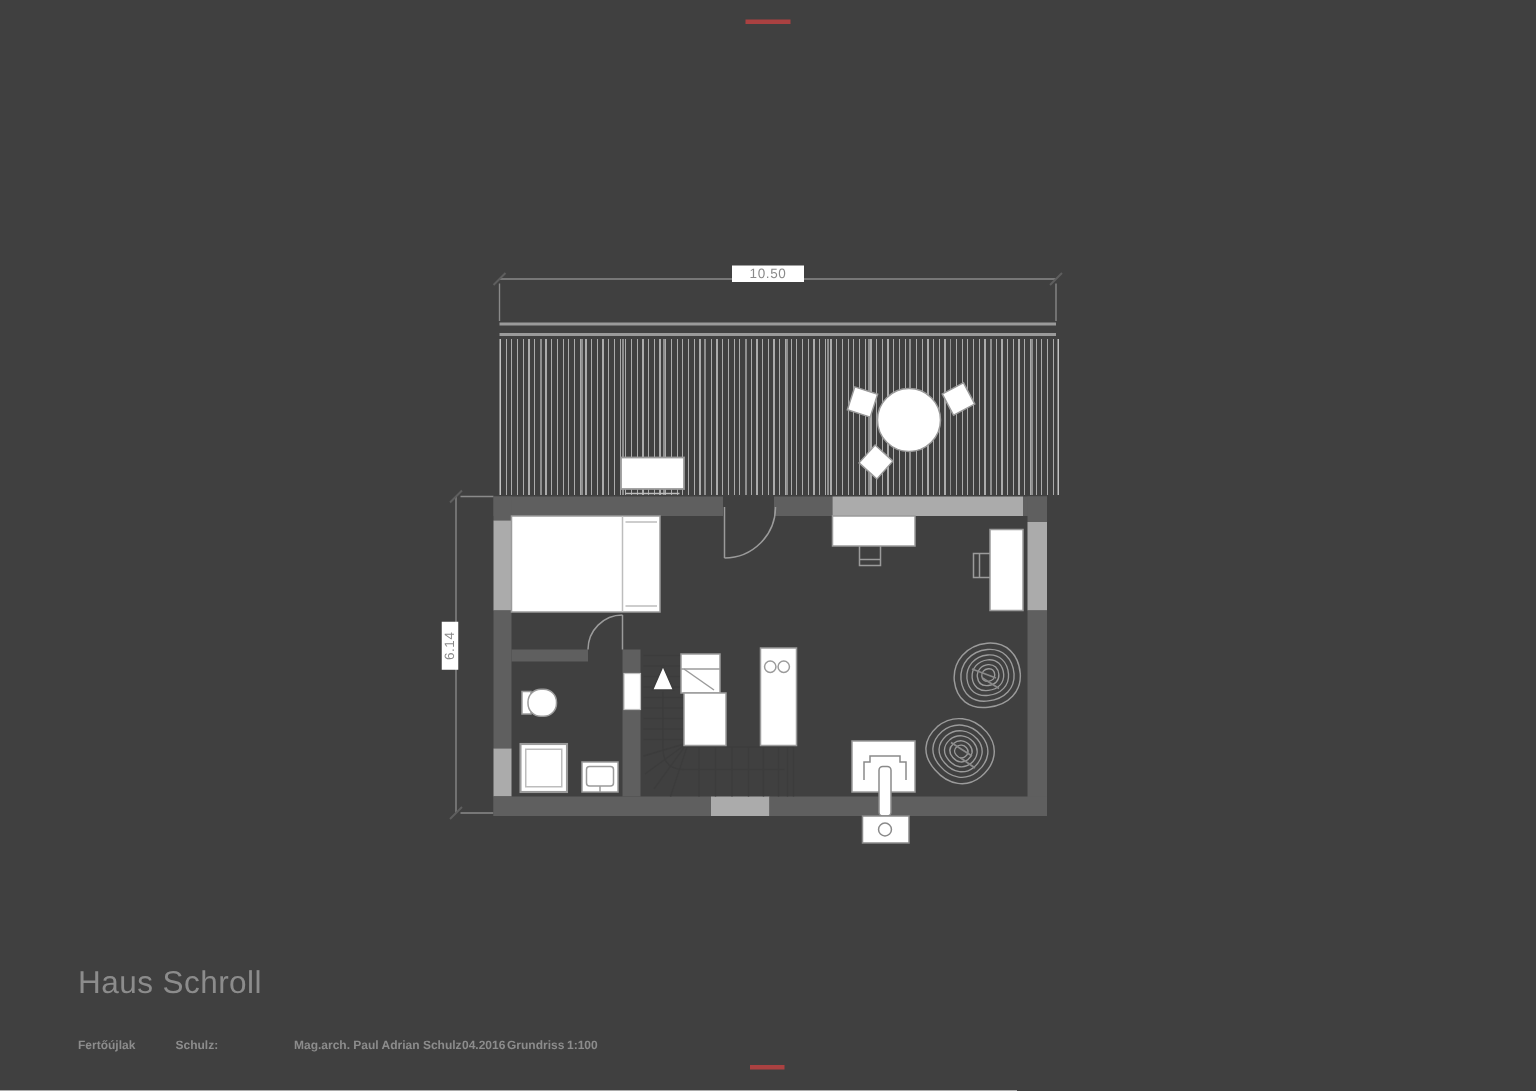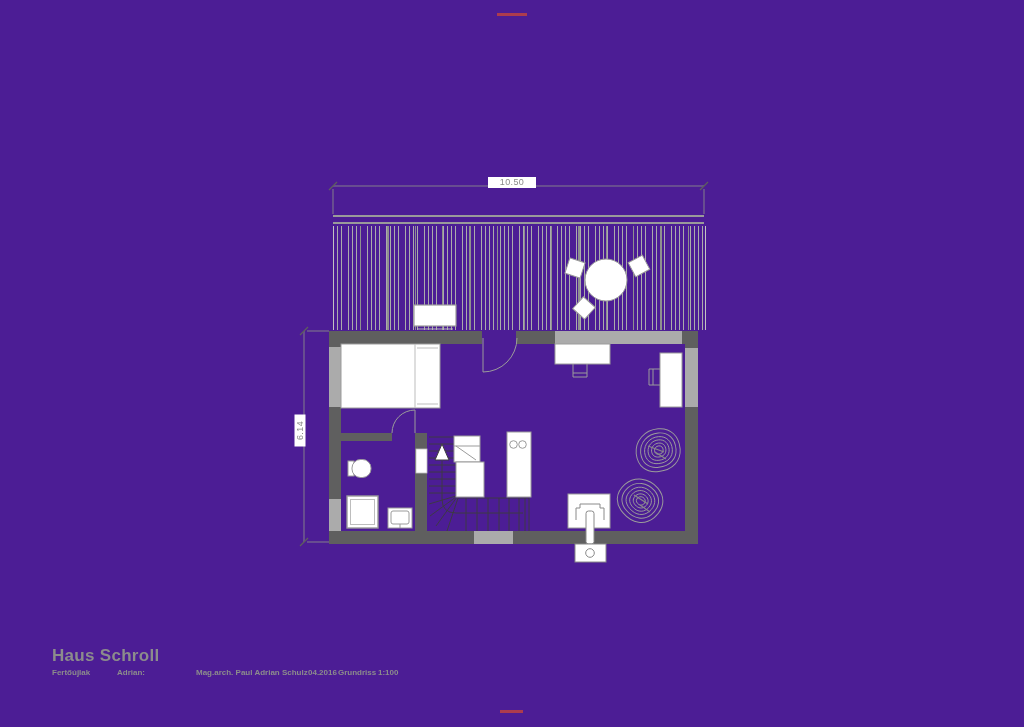--- a/index.html
+++ b/index.html
@@ -1,17 +1,17 @@
 <!DOCTYPE html>
 <html style="--wall-dark: #5f5f5f; --wall-light: #ababab; --line-gray: #9b9b9b; --dim-gray: #8a8a8a; --stair-dark: #3c3c3c; --title-gray: #8c8c8c; --mark-red: #bd4242; --deck-hatch: #ababab; --deck-edge: #9a9a9a;"><head>
 <meta charset="utf-8">
 <style>
   html,body{margin:0;padding:0;background:#fff;}
   #canvas{
-    position:relative;width:1024px;height:727px;background:#4c1d95;overflow:hidden;
+    position:relative;width:1024px;height:727px;background:#404040;overflow:hidden;
     font-family:"Liberation Sans",sans-serif;
   }
   
   .regmark{position:absolute;height:3px;background:var(--mark-red,#bd4242);opacity:.85;}
   
   #deck{position:absolute;left:333px;top:215px;width:371px;height:115px;}
   .deck-edge{position:absolute;left:0;width:371px;background:var(--deck-edge,#9a9a9a);}
   #deck-hatch{
     position:absolute;left:0;top:11px;width:371px;height:104px;
     background-image:
@@ -29,22 +29,22 @@
   .tick{stroke:#5e5e5e;stroke-width:1.3;}
   .stair{stroke:var(--stair-dark,#3c3c3c);stroke-width:.9;fill:none;}
   .stone{stroke:var(--line-gray,#9b9b9b);fill:none;}
   
   .dimlabel{
     position:absolute;font-size:9px;color:var(--dim-gray,#8a8a8a);
     background:#fff;text-align:center;line-height:11px;letter-spacing:.4px;
   }
   
   #title-block{position:absolute;left:52px;top:646px;color:var(--title-gray,#8c8c8c);}
-  #project-title{font-size:17px;font-weight:bold;letter-spacing:.3px;line-height:20px;text-align:center;}
-  .tb-small{position:absolute;top:668px;font-size:8px;font-weight:bold;color:var(--title-gray,#8c8c8c);white-space:nowrap;}
+  #project-title{font-size:21px;font-weight:normal;letter-spacing:.3px;line-height:20px;text-align:center;}
+  .tb-small{position:absolute;top:692px;font-size:8px;font-weight:bold;color:var(--title-gray,#8c8c8c);white-space:nowrap;}
 </style>
 </head>
 <body>
 
 <div id="canvas">
 
   <div class="regmark" style="left:497px;top:13px;width:30px;"></div>
   <div class="regmark" style="left:500px;top:710px;width:23px;"></div>
 
   <div id="deck">
@@ -207,19 +207,19 @@
     <line x1="640" y1="505" x2="650" y2="512" stroke="#8a8a8a" stroke-width="1.2"></line>
   </svg>
 
   <div class="dimlabel" style="left:488px;top:177px;width:48px;height:11px;">10.50</div>
   <div class="dimlabel" style="left:284px;top:425px;width:32px;height:11px;transform:rotate(-90deg);">6.14</div>
 
   <div id="title-block">
     <div id="project-title">Haus Schroll</div>
   </div>
   <span class="tb-small" style="left:52px;">Fertőújlak</span>
-  <span class="tb-small" style="left:117px;">Adrian:</span>
+  <span class="tb-small" style="left:117px;">Schulz:</span>
   <span class="tb-small" style="left:152px;padding-left:44px;">Mag.arch. Paul Adrian Schulz</span>
   <span class="tb-small" style="left:288px;margin-left:20px;">04.2016</span>
   <span class="tb-small" style="left:338px;text-align:center;">Grundriss</span>
   <span class="tb-small" style="left:378px;text-align:right;">1:100</span>
 
 </div>
 
 </body></html>

